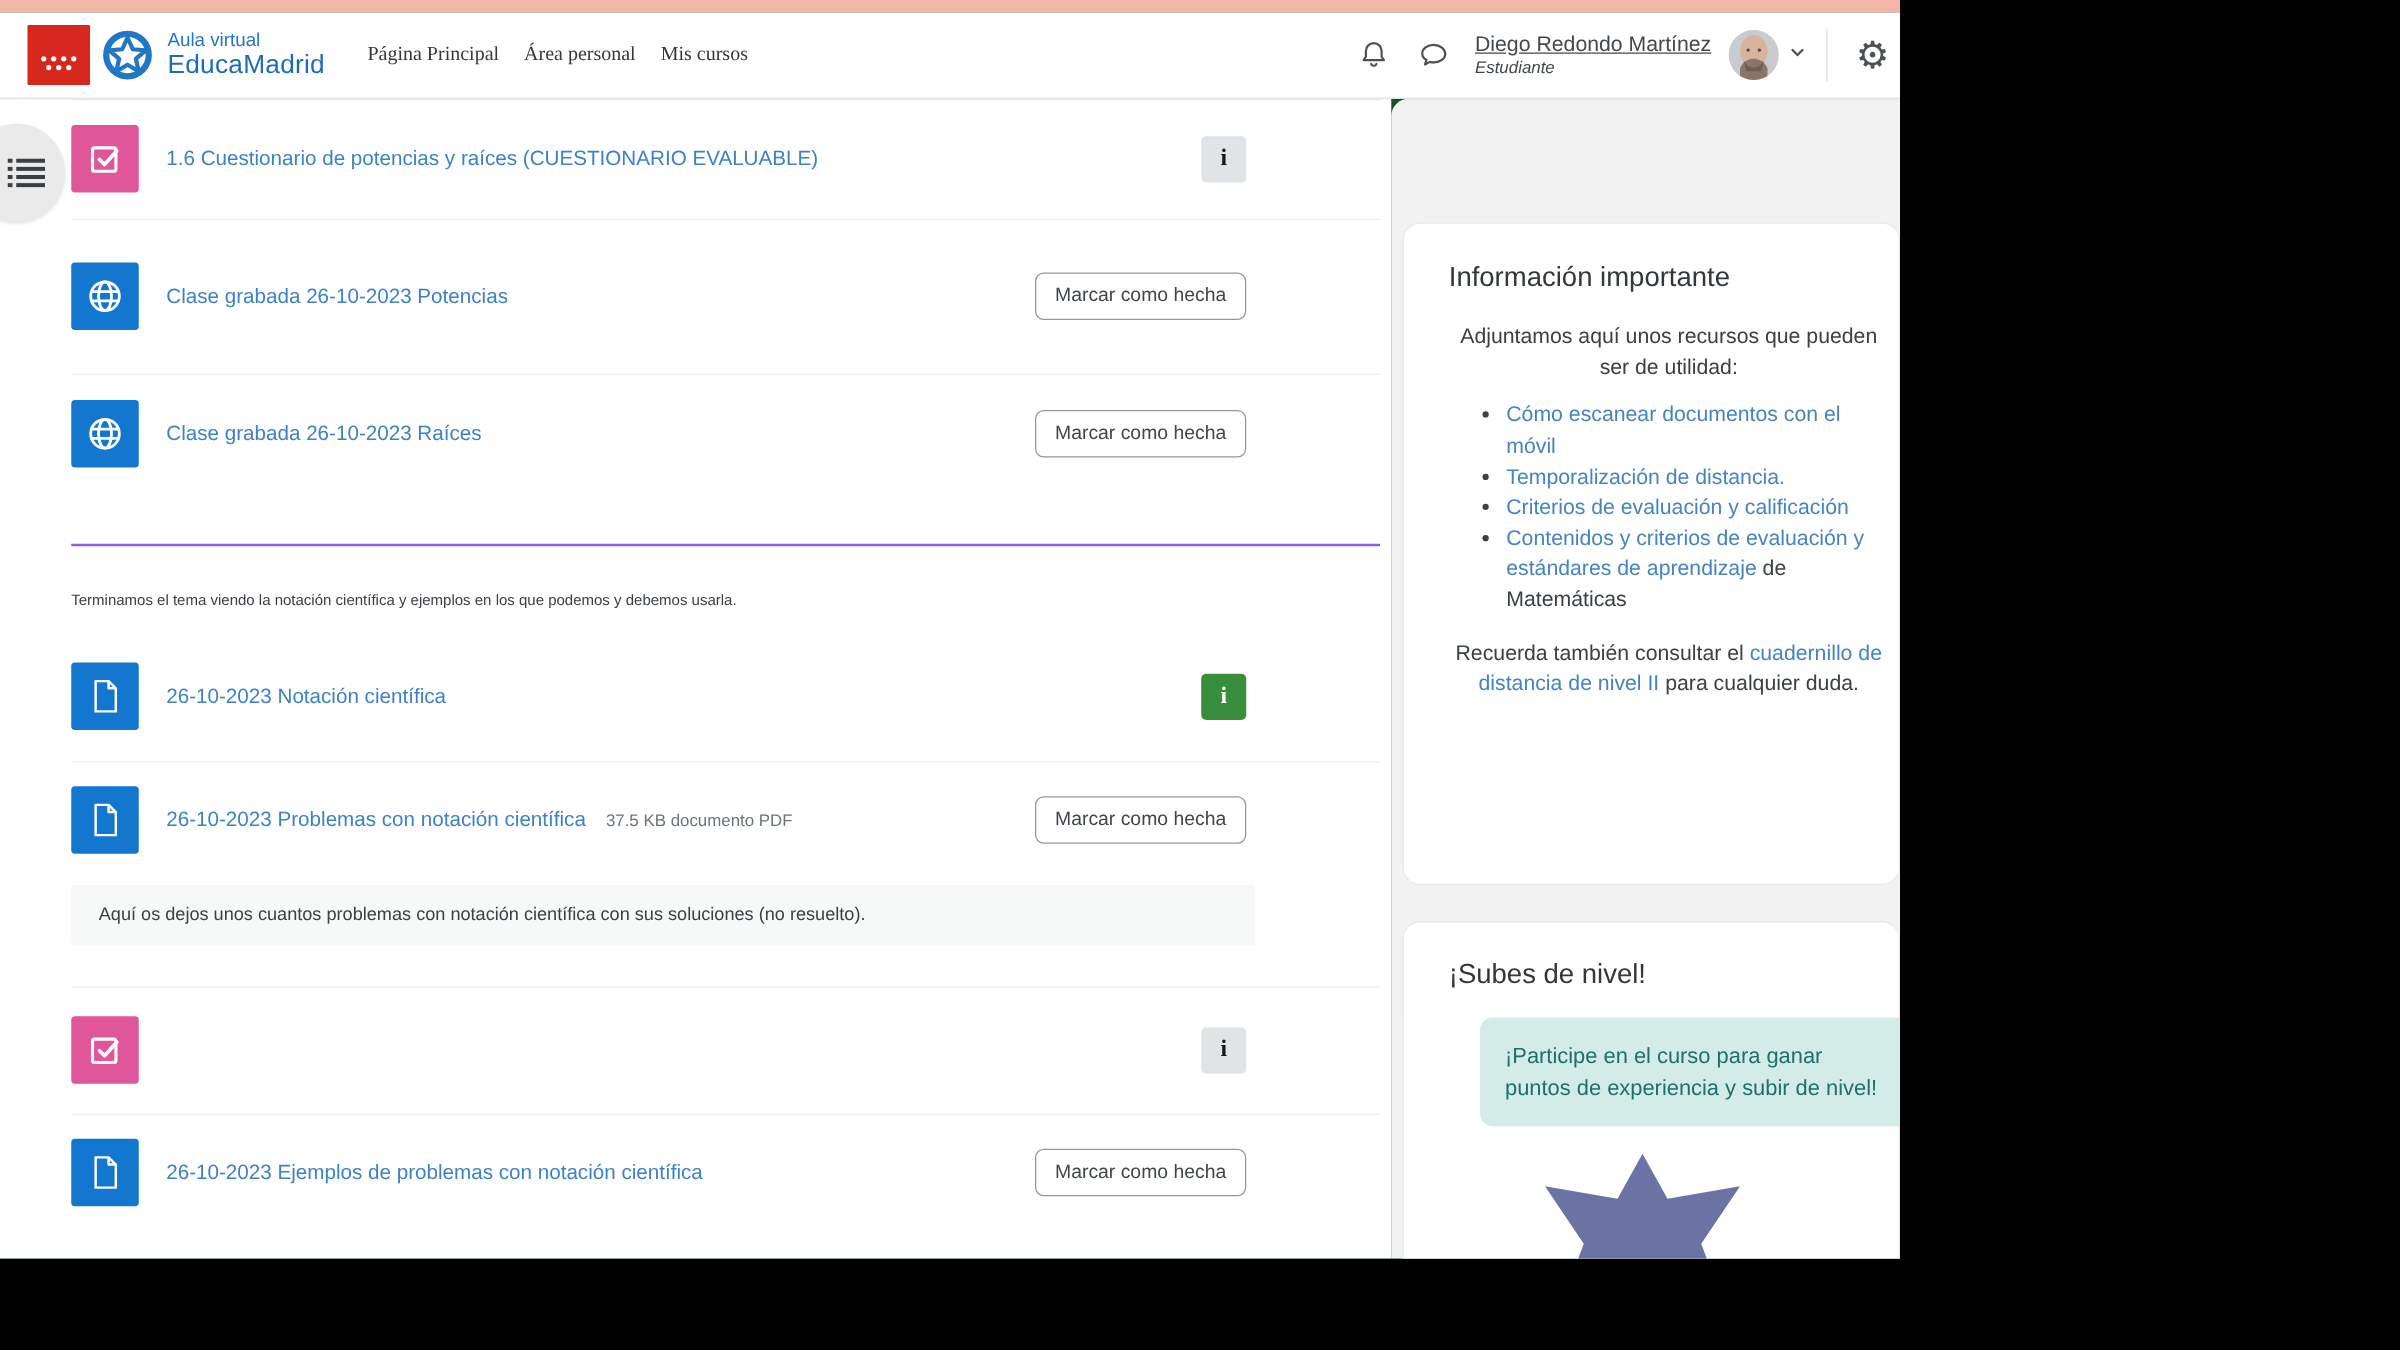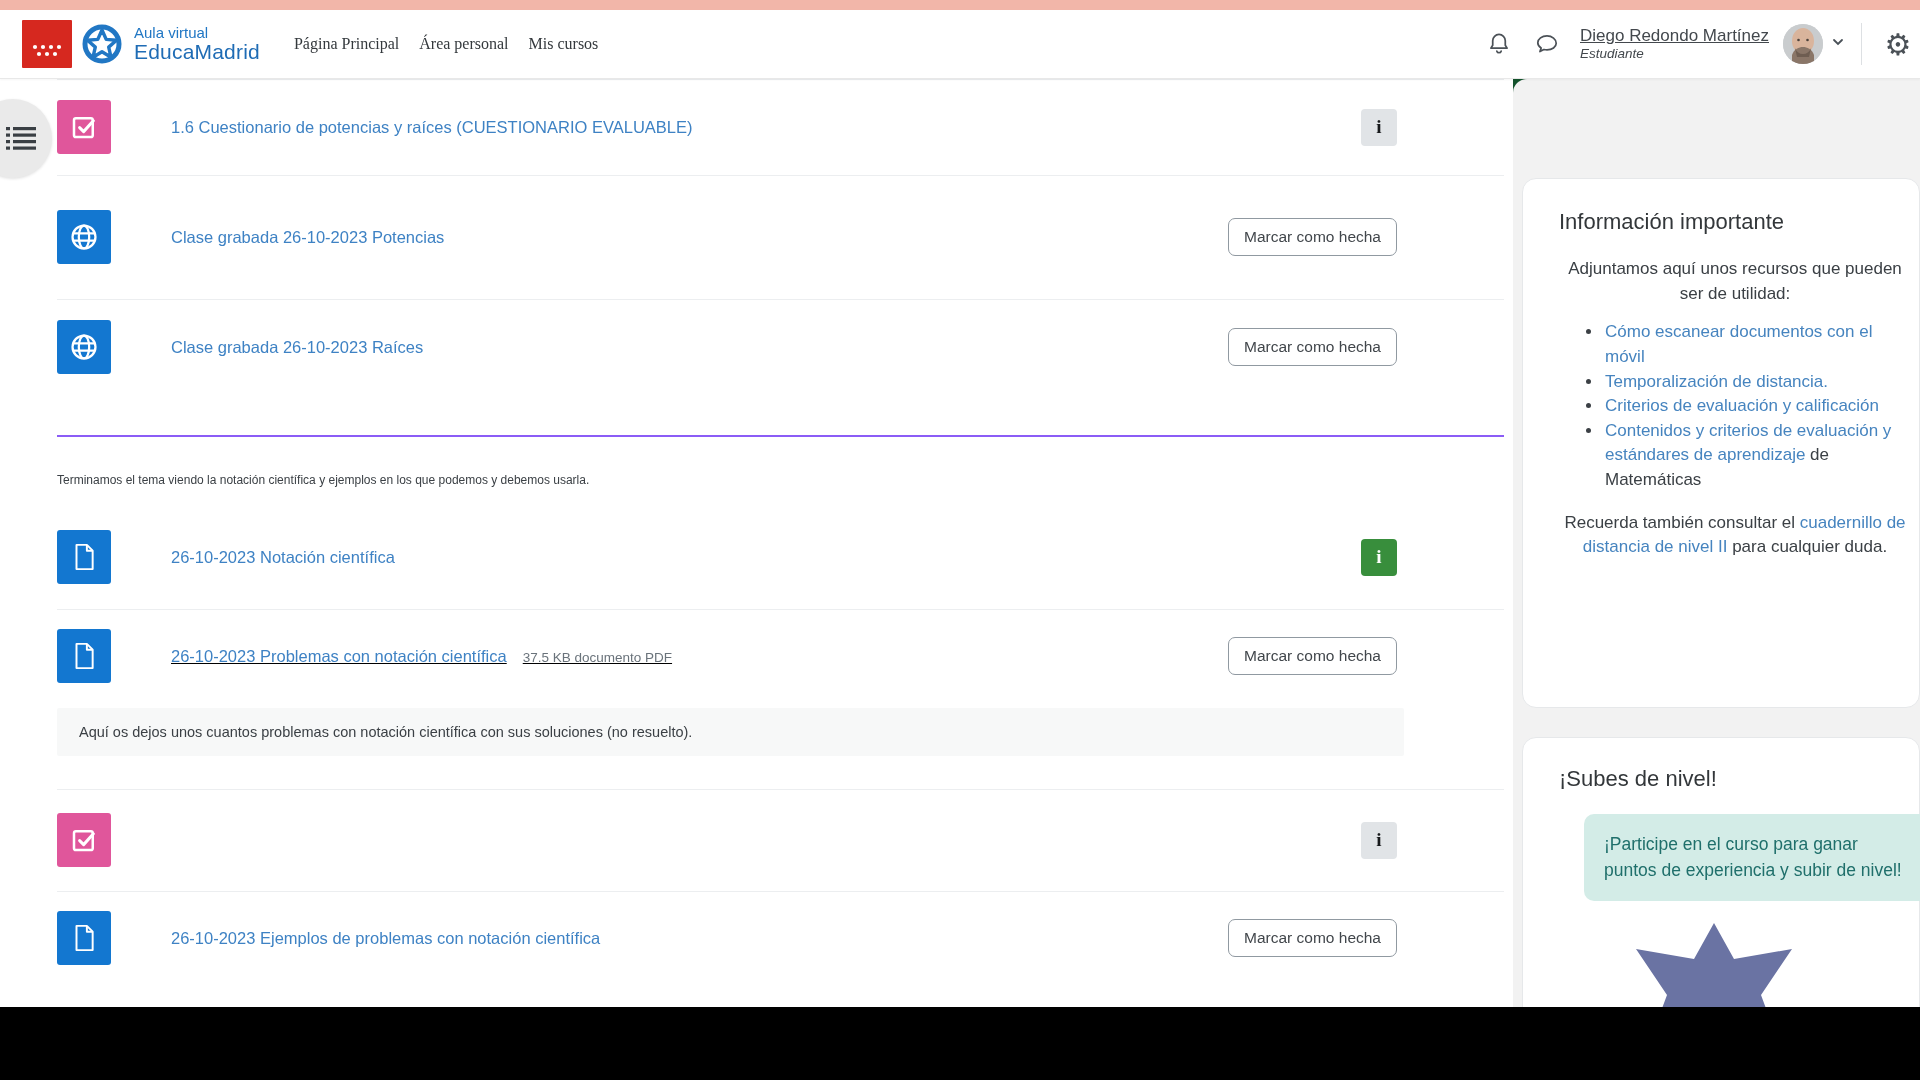--- a/index.html
+++ b/index.html
@@ -1,17 +1,17 @@
 <!DOCTYPE html>
 <html lang="es"><head>
 <meta charset="utf-8">
 <style>
   html,body{margin:0;padding:0;background:#000;}
   body{font-family:"Liberation Sans",sans-serif;-webkit-font-smoothing:antialiased;}
-  .page{position:relative;width:1920px;height:1007px;background:#14532d;overflow:hidden;}
+  .page{position:relative;width:1520px;height:1007px;background:#14532d;overflow:hidden;}
 
   
   .topstrip{height:10px;background:#f2b6a9;}
 
   
   .navbar{height:68px;background:#fff;display:flex;align-items:center;border-bottom:1px solid #e8e8e8;box-shadow:0 1px 2px rgba(0,0,0,.04);padding:0 0 0 22px;position:relative;z-index:5;}
   .brand{display:flex;align-items:center;gap:8px;cursor:pointer;}
   .flag{width:50px;height:48px;background:#d6281f;position:relative;border-radius:1px;flex:0 0 auto;}
   .flag svg{position:absolute;inset:0;}
   .emblem{width:44px;height:44px;flex:0 0 auto;}
@@ -35,27 +35,27 @@
   .layout{display:flex;height:929px;}
   .main{flex:1 1 auto;position:relative;background:#fff;min-width:0;}
   .index-toggle{position:absolute;left:-26px;top:20px;width:78px;height:79px;border-radius:50%;background:#eaeaea;border:none;box-shadow:0 1px 3px rgba(0,0,0,.12);cursor:pointer;display:flex;align-items:center;justify-content:center;padding-left:22px;z-index:4;}
   .content{margin:0 9px 0 57px;}
 
   .item{position:relative;}
   .item.divider::before{content:"";position:absolute;top:0;left:0;right:0;height:1px;background:#eceef0;}
   .act-row{display:flex;align-items:center;margin-right:107px;}
   .r1{padding:21px 0;}  .r2{padding:35px 0;}  .r3{padding:21px 0;}
   .r4{padding:13px 0 25px 0;}
-  .r5{padding:20px 0 21px 0;text-decoration:underline;}
+  .r5{padding:20px 0 21px 0;}
   .r6{padding:24px 0;}
   .r7{padding:20px 0 20px 0;}
   .act-icon{width:54px;height:54px;border-radius:3px;display:flex;align-items:center;justify-content:center;flex:0 0 auto;}
   .act-icon.pink{background:#e0569b;}
   .act-icon.blue{background:#1377d0;}
-  .act-text{margin-left:60px;display:flex;align-items:baseline;min-width:0;}
+  .act-text{margin-left:22px;display:flex;align-items:baseline;min-width:0;}
   .act-link{font-size:16.5px;color:#3e82c4;text-decoration:none;cursor:pointer;white-space:nowrap;}
   .act-meta{font-size:13.5px;color:#6a737b;margin-left:16px;white-space:nowrap;}
   .act-action{margin-left:auto;flex:0 0 auto;}
   .mark-btn{font-family:inherit;font-size:15.5px;color:#41464b;background:#fff;border:1px solid #9099a1;border-radius:7px;padding:9px 15px;cursor:pointer;white-space:nowrap;}
   .info-badge{width:36px;height:37px;border-radius:4px;display:flex;align-items:center;justify-content:center;font-weight:bold;font-size:19px;cursor:pointer;font-family:"Liberation Serif",serif;}
   .info-badge.gray{background:#e1e4e7;color:#17191b;}
   .info-badge.green{background:#388e3c;color:#fff;}
 
   .section-text{border-top:2px solid #8b5cf6;margin-top:40px;padding:36px 0 30px 0;font-size:12px;color:#3b4045;}
   .note-box{background:#f7f8f8;border-radius:2px;margin:4px 100px 33px 0;padding:16px 22px;font-size:14.5px;color:#3b4045;}

